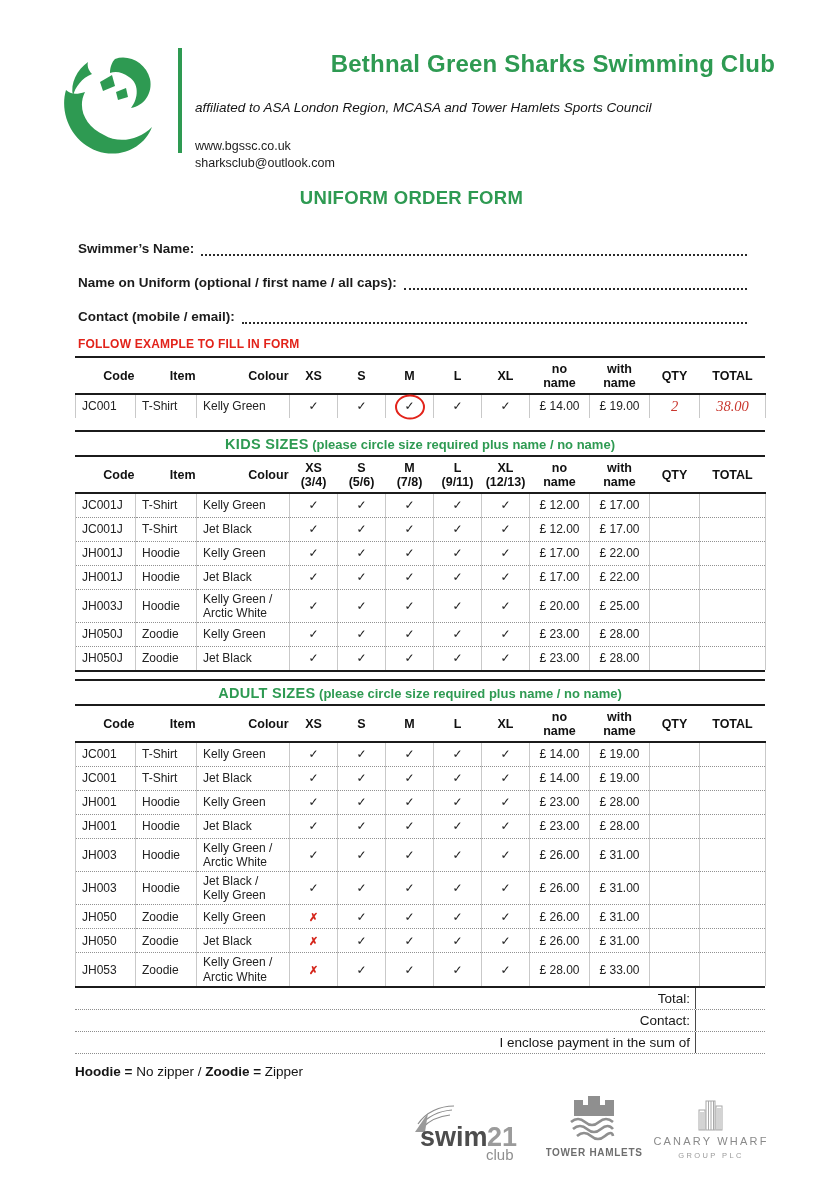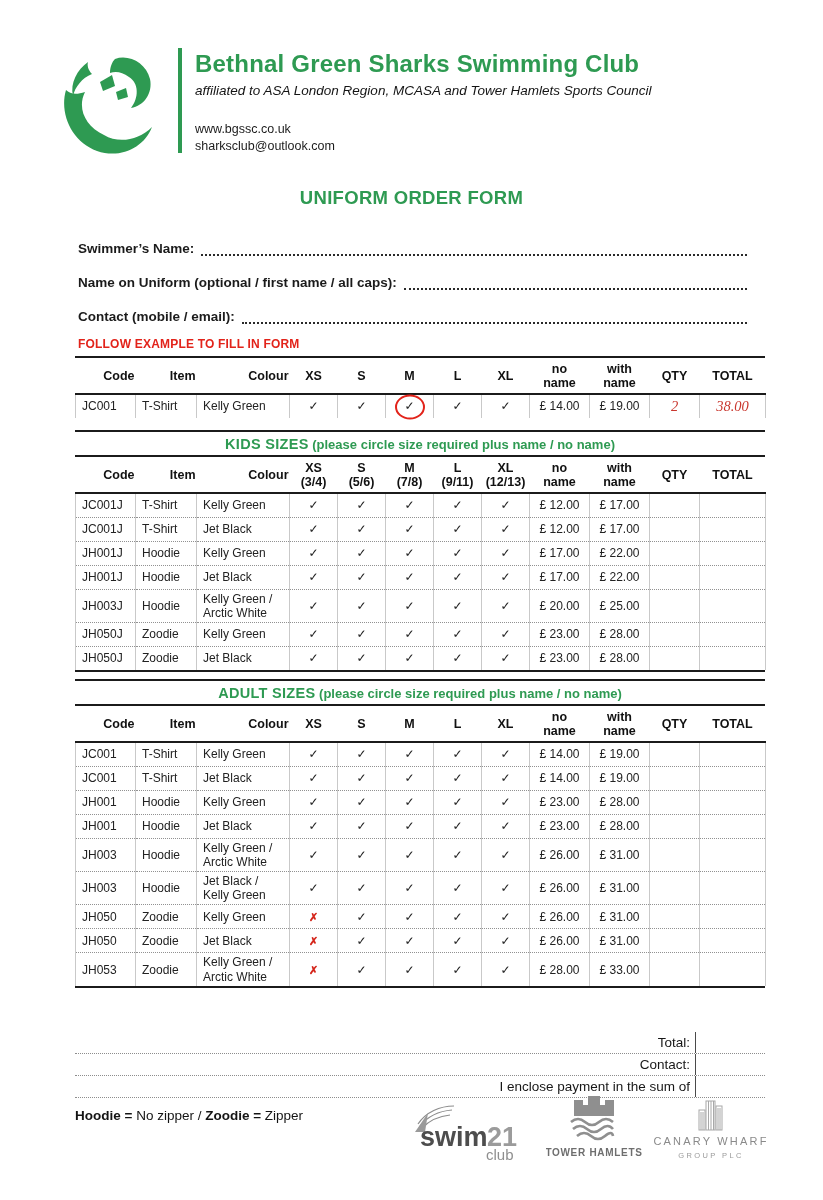--- a/index.html
+++ b/index.html
@@ -5,22 +5,22 @@
   * { margin:0; padding:0; box-sizing:border-box; }
   html,body { background:#ffffff; }
   body { width:823px; height:1200px; font-family:"Liberation Sans", sans-serif; color:#1b1b1b; position:relative; overflow:hidden; }
   .page { position:absolute; inset:0; background:#fff; }
 
   
   .hdr { position:absolute; left:58px; top:46px; width:720px; height:115px; }
   .club-logo-svg { position:absolute; left:0; top:8px; }
   .vrule { position:absolute; left:120px; top:2px; width:4px; height:105px; background:#2E9A52; }
   .hdr-text { position:absolute; left:137px; top:4px; width:580px; }
-  .club-title { color:#2E9A52; font-size:24px; font-weight:bold; letter-spacing:.2px; white-space:nowrap; }
-  .club-sub { font-style:italic; font-size:13.5px; margin-top:5px; color:#141414; }
+  .club-title { color:#2E9A52; font-size:24px; font-weight:bold; letter-spacing:.2px; white-space:nowrap;text-align:right; }
+  .club-sub { font-style:italic; font-size:13.5px; margin-top:22px; color:#141414; }
   .club-web { font-size:12.5px; margin-top:24px; }
   .club-mail { font-size:12.5px; margin-top:3px; }
 
   
   .form-title { position:absolute; top:187px; left:0; width:823px; text-align:center; color:#2E9A52; font-size:18.5px; font-weight:bold; letter-spacing:.3px; }
   .fields { position:absolute; top:236px; left:78px; right:76px; }
   .field { display:flex; align-items:flex-end; height:20px; margin-bottom:14px; }
   .field .lbl { font-weight:bold; font-size:13.5px; white-space:nowrap; padding-right:7px; }
   .field .dots { flex:1; border-bottom:2px dotted #2a2a2a; height:15px; }
   .instruction { position:absolute; top:337px; left:78px; color:#E2231A; font-weight:bold; font-size:12px; letter-spacing:.2px; }
@@ -40,21 +40,21 @@
   td.hand { font-family:"Liberation Serif", serif; font-style:italic; color:#C9372E; font-size:14.5px; }
   .ring { position:absolute; border:2.6px solid #E2231A; border-radius:50%; pointer-events:none; }
   .ring-sz { width:30px; height:25px; left:50%; top:50%; transform:translate(-50%,-50%); }
 
   .sec { border-top:2.6px solid #1b1b1b; border-bottom:2.6px solid #1b1b1b; }
   .sec + .sec { margin-top:7px; }
   .sec-title { text-align:center; padding:4px 0 3px; border-bottom:2.6px solid #1b1b1b; color:#2E9A52; font-weight:bold; font-size:13px; }
   .sec-title .big { font-size:14.5px; letter-spacing:.3px; }
 
   
-  .totals { width:690px;margin-top:44px; }
+  .totals { width:690px; }
   .t-row { display:flex; height:22px; border-bottom:1px dotted #8d8d8d; font-size:13.5px; align-items:center; }
   .t-label { width:620px; text-align:right; padding-right:5px; color:#171717; }
   .t-box { width:66px; align-self:stretch; border-left:1.6px solid #4a4a4a; }
 
   .footnote { margin-top:10px; font-size:13.5px; color:#141414; }
   .footnote .b { font-weight:bold; }
 
   
   .logos { position:absolute; top:1094px; left:0; width:823px; height:100px; }
   .logo-swim { position:absolute; left:410px; top:8px; }

